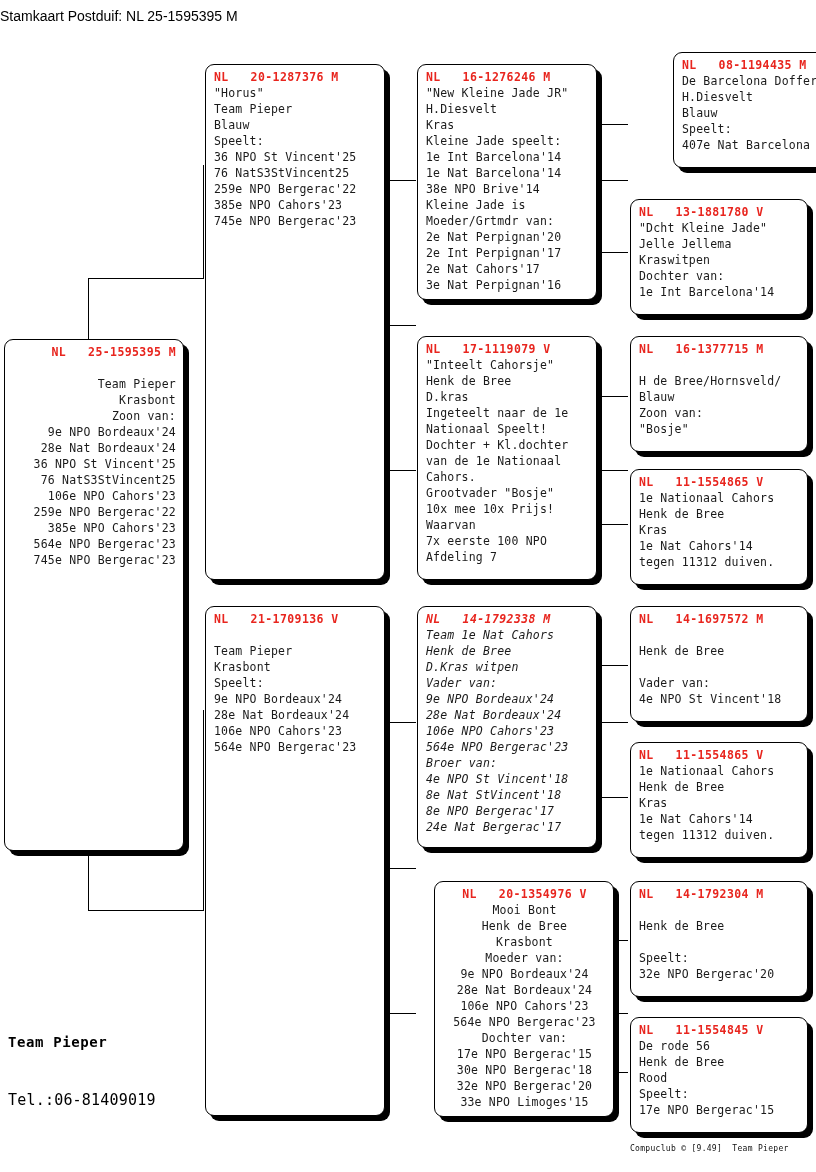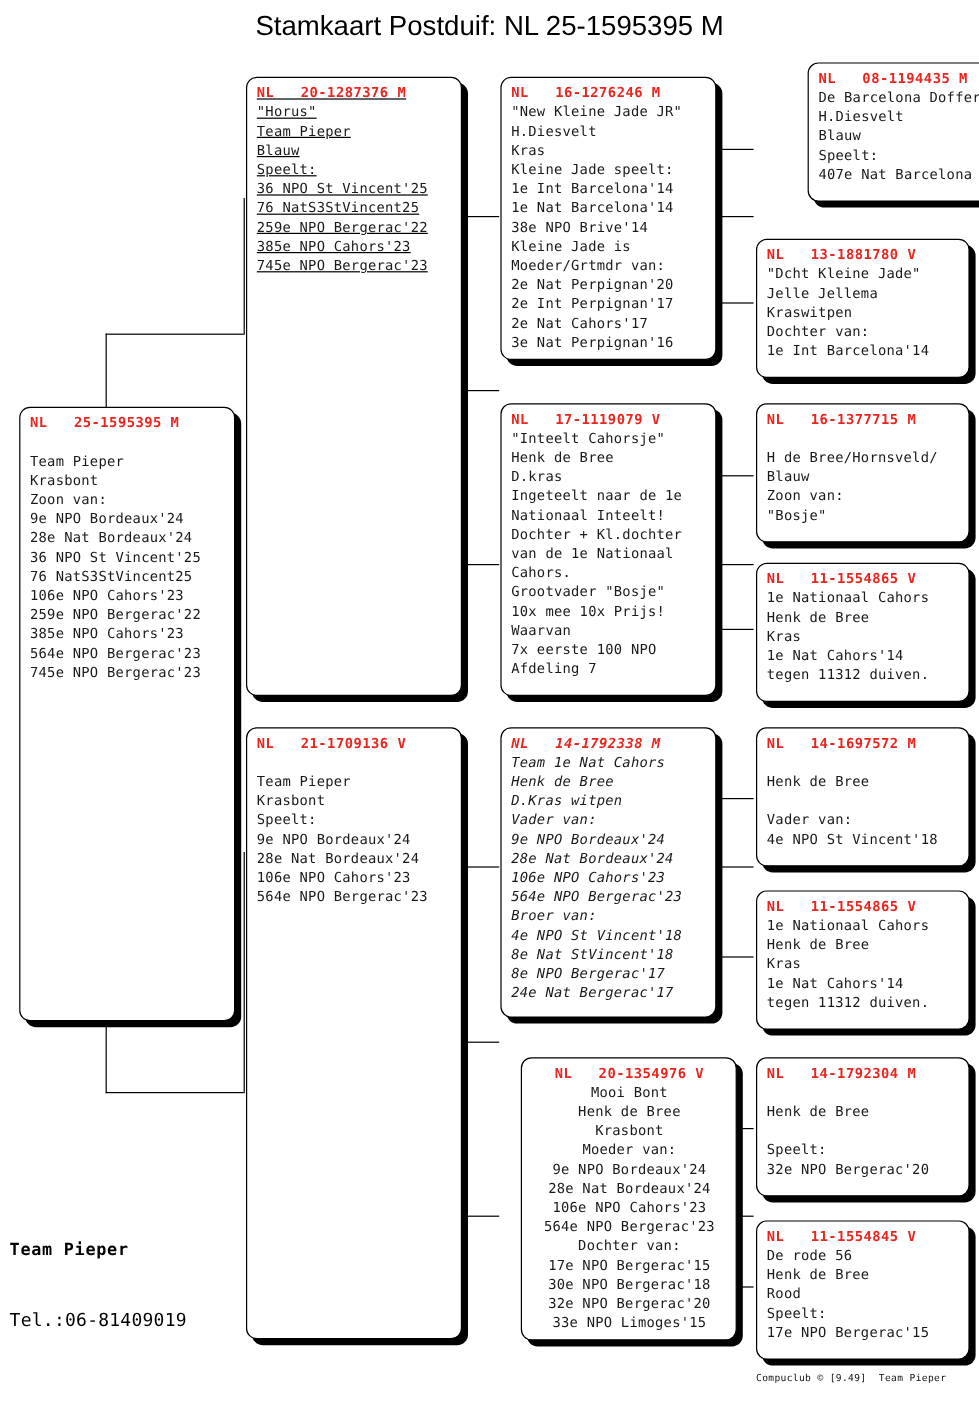--- a/index.html
+++ b/index.html
@@ -3,23 +3,23 @@
 <meta charset="utf-8">
 <style>
   html,body{margin:0;padding:0;background:#ffffff;}
   body{
     width:816px;height:1172px;position:relative;overflow:hidden;
     font-family:"DejaVu Sans Mono","Liberation Mono",monospace;
   }
   #page{position:absolute;left:0;top:0;width:816px;height:1172px;}
 
   .title{
-    position:absolute;left:0;top:8px;width:816px;text-align:center;
+    position:absolute;left:0;top:8px;width:816px;
     font-family:"Liberation Sans","DejaVu Sans",sans-serif;
-    font-size:23px;font-weight:400;color:#000;letter-spacing:0px;
+    font-size:14px;font-weight:400;color:#000;letter-spacing:0px;
   }
 
   
   .box{
     position:absolute;
     background:#ffffff;
     border:1px solid #000000;
     border-radius:9px;
     box-sizing:border-box;
     box-shadow:5px 5px 0 0 #000000;
@@ -107,43 +107,43 @@
   <div class="conn h" style="left:598px;top:722px;width:30px;"></div>
   <div class="conn v" style="left:598px;top:665px;height:132px;"></div>
   <div class="conn h" style="left:598px;top:665px;width:30px;"></div>
   <div class="conn h" style="left:598px;top:797px;width:30px;"></div>
 
   <div class="conn h" style="left:598px;top:1013px;width:30px;"></div>
   <div class="conn v" style="left:598px;top:940px;height:132px;"></div>
   <div class="conn h" style="left:598px;top:940px;width:30px;"></div>
   <div class="conn h" style="left:598px;top:1072px;width:30px;"></div>
 
-  <div class="box" style="left:16px;top:339px;width:180px;height:512px;">
+  <div class="box" style="left:4px;top:339px;width:180px;height:512px;text-align:right;">
     <div class="ring">NL   25-1595395 M</div>
     <div class="lines"><div>&nbsp;</div><div>Team Pieper</div><div>Krasbont</div><div>Zoon van:</div><div>9e NPO Bordeaux'24</div><div>28e Nat Bordeaux'24</div><div>36 NPO St Vincent'25</div><div>76 NatS3StVincent25</div><div>106e NPO Cahors'23</div><div>259e NPO Bergerac'22</div><div>385e NPO Cahors'23</div><div>564e NPO Bergerac'23</div><div>745e NPO Bergerac'23</div></div>
   </div>
 
-  <div class="box" style="left:205px;top:64px;width:180px;height:516px;text-decoration:underline;">
+  <div class="box" style="left:205px;top:64px;width:180px;height:516px;">
     <div class="ring">NL   20-1287376 M</div>
     <div class="lines"><div>"Horus"</div><div>Team Pieper</div><div>Blauw</div><div>Speelt:</div><div>36 NPO St Vincent'25</div><div>76 NatS3StVincent25</div><div>259e NPO Bergerac'22</div><div>385e NPO Cahors'23</div><div>745e NPO Bergerac'23</div></div>
   </div>
 
   <div class="box" style="left:205px;top:606px;width:180px;height:510px;">
     <div class="ring">NL   21-1709136 V</div>
     <div class="lines"><div>&nbsp;</div><div>Team Pieper</div><div>Krasbont</div><div>Speelt:</div><div>9e NPO Bordeaux'24</div><div>28e Nat Bordeaux'24</div><div>106e NPO Cahors'23</div><div>564e NPO Bergerac'23</div></div>
   </div>
 
   <div class="box" style="left:417px;top:64px;width:180px;height:236px;">
     <div class="ring">NL   16-1276246 M</div>
     <div class="lines"><div>"New Kleine Jade JR"</div><div>H.Diesvelt</div><div>Kras</div><div>Kleine Jade speelt:</div><div>1e Int Barcelona'14</div><div>1e Nat Barcelona'14</div><div>38e NPO Brive'14</div><div>Kleine Jade is</div><div>Moeder/Grtmdr van:</div><div>2e Nat Perpignan'20</div><div>2e Int Perpignan'17</div><div>2e Nat Cahors'17</div><div>3e Nat Perpignan'16</div></div>
   </div>
 
   <div class="box" style="left:417px;top:336px;width:180px;height:244px;">
     <div class="ring">NL   17-1119079 V</div>
-    <div class="lines"><div>"Inteelt Cahorsje"</div><div>Henk de Bree</div><div>D.kras</div><div>Ingeteelt naar de 1e</div><div>Nationaal Inteelt!</div><div>Dochter + Kl.dochter</div><div>van de 1e Nationaal</div><div>Cahors.</div><div>Grootvader "Bosje"</div><div>10x mee 10x Prijs!</div><div>Waarvan</div><div>7x eerste 100 NPO</div><div>Afdeling 7</div></div>
+    <div class="lines"><div>"Inteelt Cahorsje"</div><div>Henk de Bree</div><div>D.kras</div><div>Ingeteelt naar de 1e</div><div>Nationaal Speelt!</div><div>Dochter + Kl.dochter</div><div>van de 1e Nationaal</div><div>Cahors.</div><div>Grootvader "Bosje"</div><div>10x mee 10x Prijs!</div><div>Waarvan</div><div>7x eerste 100 NPO</div><div>Afdeling 7</div></div>
   </div>
 
   <div class="box" style="left:417px;top:606px;width:180px;height:242px;font-style:italic;">
     <div class="ring">NL   14-1792338 M</div>
     <div class="lines"><div>Team 1e Nat Cahors</div><div>Henk de Bree</div><div>D.Kras witpen</div><div>Vader van:</div><div>9e NPO Bordeaux'24</div><div>28e Nat Bordeaux'24</div><div>106e NPO Cahors'23</div><div>564e NPO Bergerac'23</div><div>Broer van:</div><div>4e NPO St Vincent'18</div><div>8e Nat StVincent'18</div><div>8e NPO Bergerac'17</div><div>24e Nat Bergerac'17</div></div>
   </div>
 
   <div class="box" style="left:434px;top:881px;width:180px;height:236px;text-align:center;">
     <div class="ring">NL   20-1354976 V</div>
     <div class="lines"><div>Mooi Bont</div><div>Henk de Bree</div><div>Krasbont</div><div>Moeder van:</div><div>9e NPO Bordeaux'24</div><div>28e Nat Bordeaux'24</div><div>106e NPO Cahors'23</div><div>564e NPO Bergerac'23</div><div>Dochter van:</div><div>17e NPO Bergerac'15</div><div>30e NPO Bergerac'18</div><div>32e NPO Bergerac'20</div><div>33e NPO Limoges'15</div></div>

